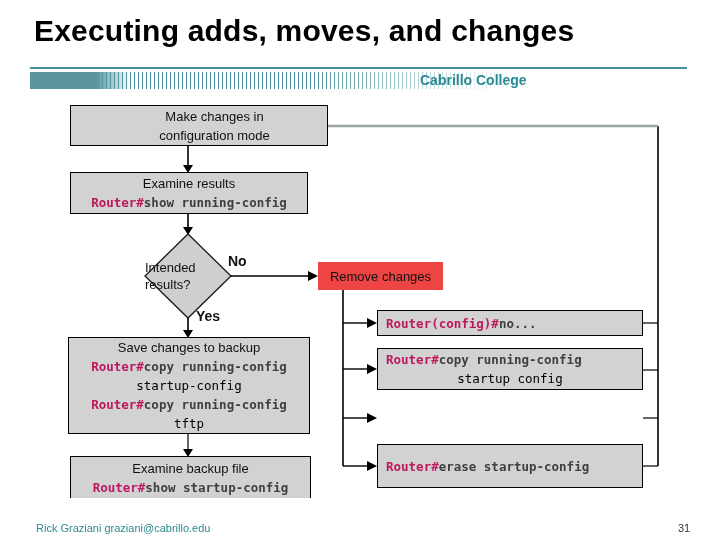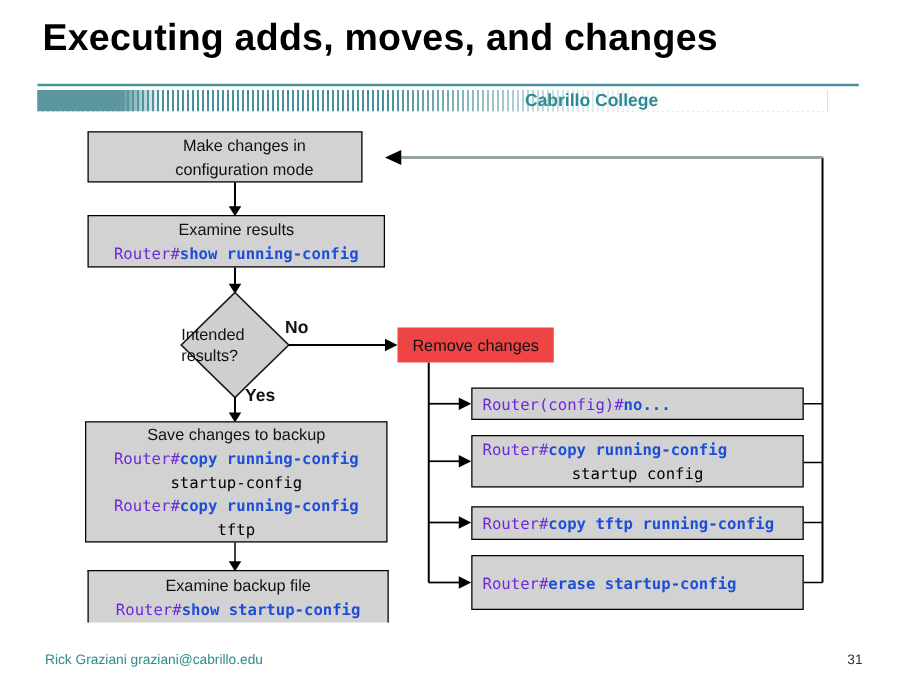--- a/index.html
+++ b/index.html
@@ -29,22 +29,22 @@
     font-size:14px; font-weight:bold; color:#2b8a93;
   }
   svg.fc-lines { position:absolute; left:0; top:0; z-index:1; }
   .fc-box {
     position:absolute; z-index:2; box-sizing:border-box;
     background:#d2d2d2; border:1.5px solid #000;
     display:flex; flex-direction:column; justify-content:center;
   }
   .sans { font-family:"Liberation Sans", sans-serif; font-size:13px; color:#111; line-height:19px; }
   .mono { font-family:"DejaVu Sans Mono", monospace; font-size:12.5px; line-height:19px; white-space:nowrap; }
-  .mono .prompt { color:#6d28d9; font-weight:normal; }
-  .mono .cmd { color:#1d4ed8; font-weight:bold; }
+  .mono .prompt { color:#be185d; font-weight:bold; }
+  .mono .cmd { color:#404040; font-weight:bold; }
   .c { text-align:center; }
   .pl { padding-left:8px; }
   .decision-label {
     position:absolute; z-index:2; width:86px; text-align:left;
     font-size:13px; line-height:17px; color:#111;
   }
   .branch-label {
     position:absolute; z-index:2; font-size:14px; font-weight:700; color:#111;
   }
   .footer-credit {
@@ -119,21 +119,21 @@
     <line x1="643" y1="466" x2="658" y2="466" stroke="#000" stroke-width="1.2"></line>
 
     <line x1="658" y1="126" x2="658" y2="466" stroke="#000" stroke-width="1.6"></line>
 
     <g>
       <line x1="320" y1="126" x2="658" y2="126" stroke="#9aa3a4" stroke-width="2.4"></line>
       <polygon points="321,120 321,132 308,126" fill="#000"></polygon>
     </g>
   </svg>
 
-  <div class="fc-box" style="left:70px; top:105px; width:220px; height:41px;padding-left:31px;">
+  <div class="fc-box" style="left:70px; top:105px; width:258px; height:41px;padding-left:31px;">
     <div class="sans c">Make changes in</div>
     <div class="sans c">configuration mode</div>
   </div>
 
   <div class="fc-box" style="left:70px; top:172px; width:238px; height:42px;">
     <div class="sans c">Examine results</div>
     <div class="mono c"><span class="prompt">Router#</span><span class="cmd">show running-config</span></div>
   </div>
 
   <div class="decision-label" style="left:145px; top:259px;">
@@ -162,23 +162,20 @@
 
   <div class="fc-box" style="left:377px; top:310px; width:266px; height:26px;">
     <div class="mono pl"><span class="prompt">Router(config)#</span><span class="cmd">no...</span></div>
   </div>
 
   <div class="fc-box" style="left:377px; top:348px; width:266px; height:42px;">
     <div class="mono pl"><span class="prompt">Router#</span><span class="cmd">copy running-config</span></div>
     <div class="mono c cmd">startup config</div>
   </div>
 
-  <div class="fc-box" style="left:377px; top:405px; width:266px; height:27px;">
-    <div class="mono pl"><span class="prompt">Router#</span><span class="cmd">copy tftp running-config</span></div>
-  </div>
 
   <div class="fc-box" style="left:377px; top:444px; width:266px; height:44px;">
     <div class="mono pl"><span class="prompt">Router#</span><span class="cmd">erase startup-config</span></div>
   </div>
 
   <div class="footer-credit">Rick Graziani  graziani@cabrillo.edu</div>
   <div class="page-number">31</div>
 
 </div>
 

